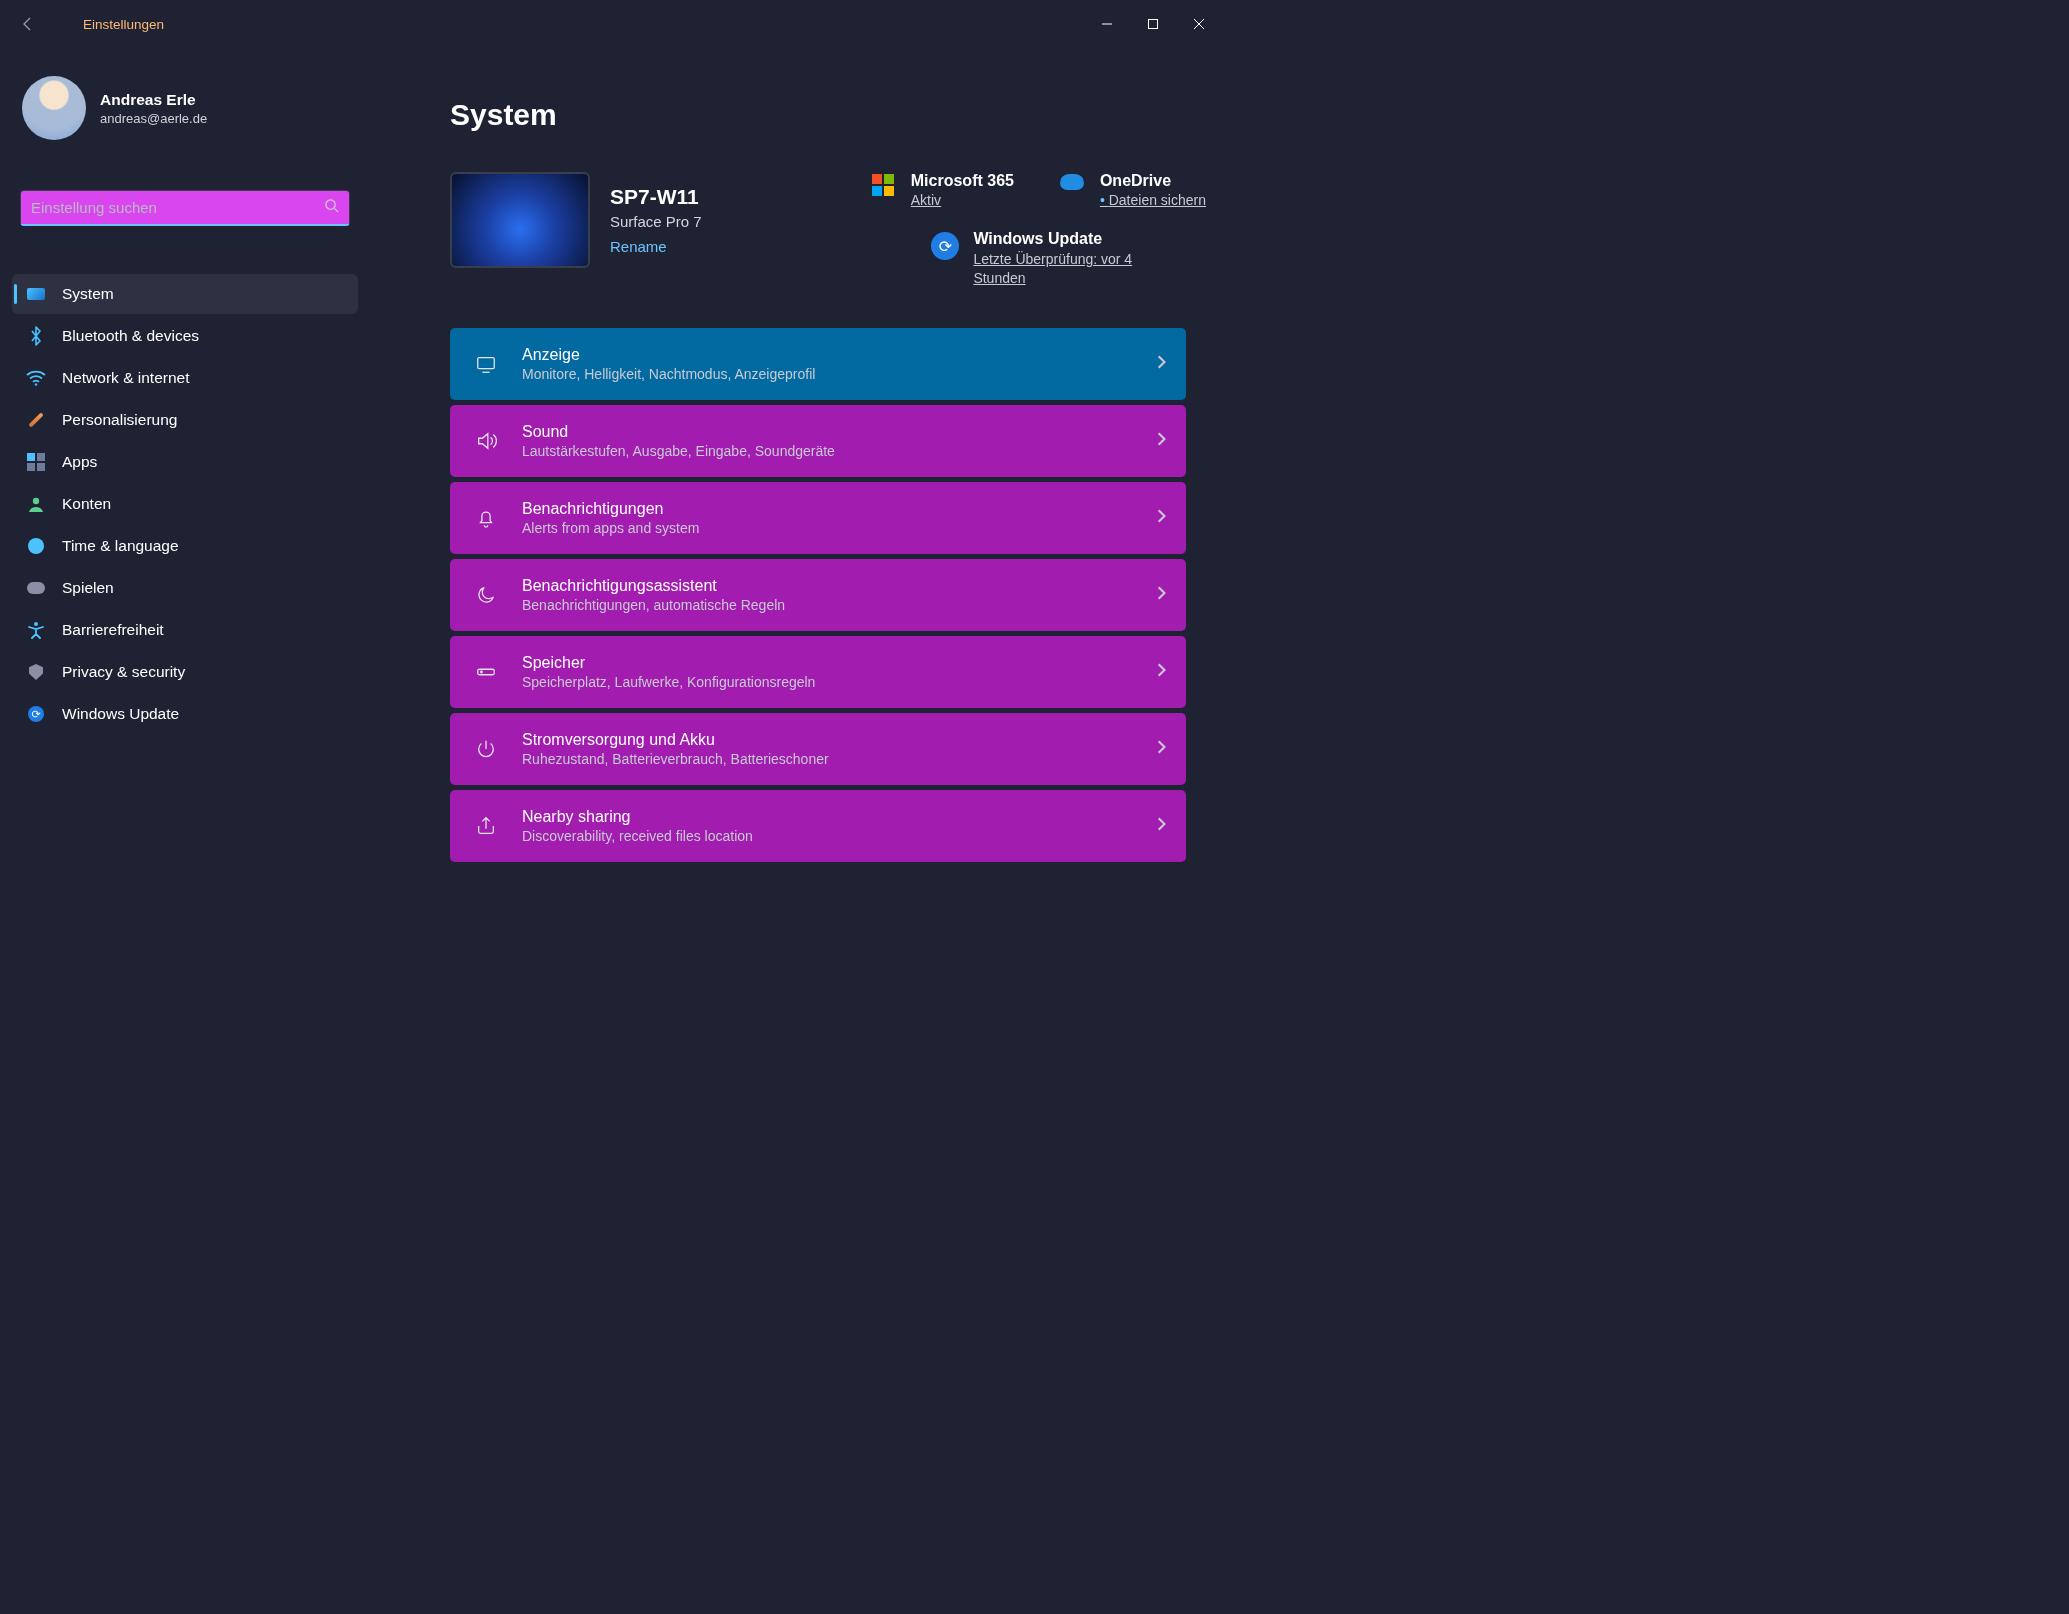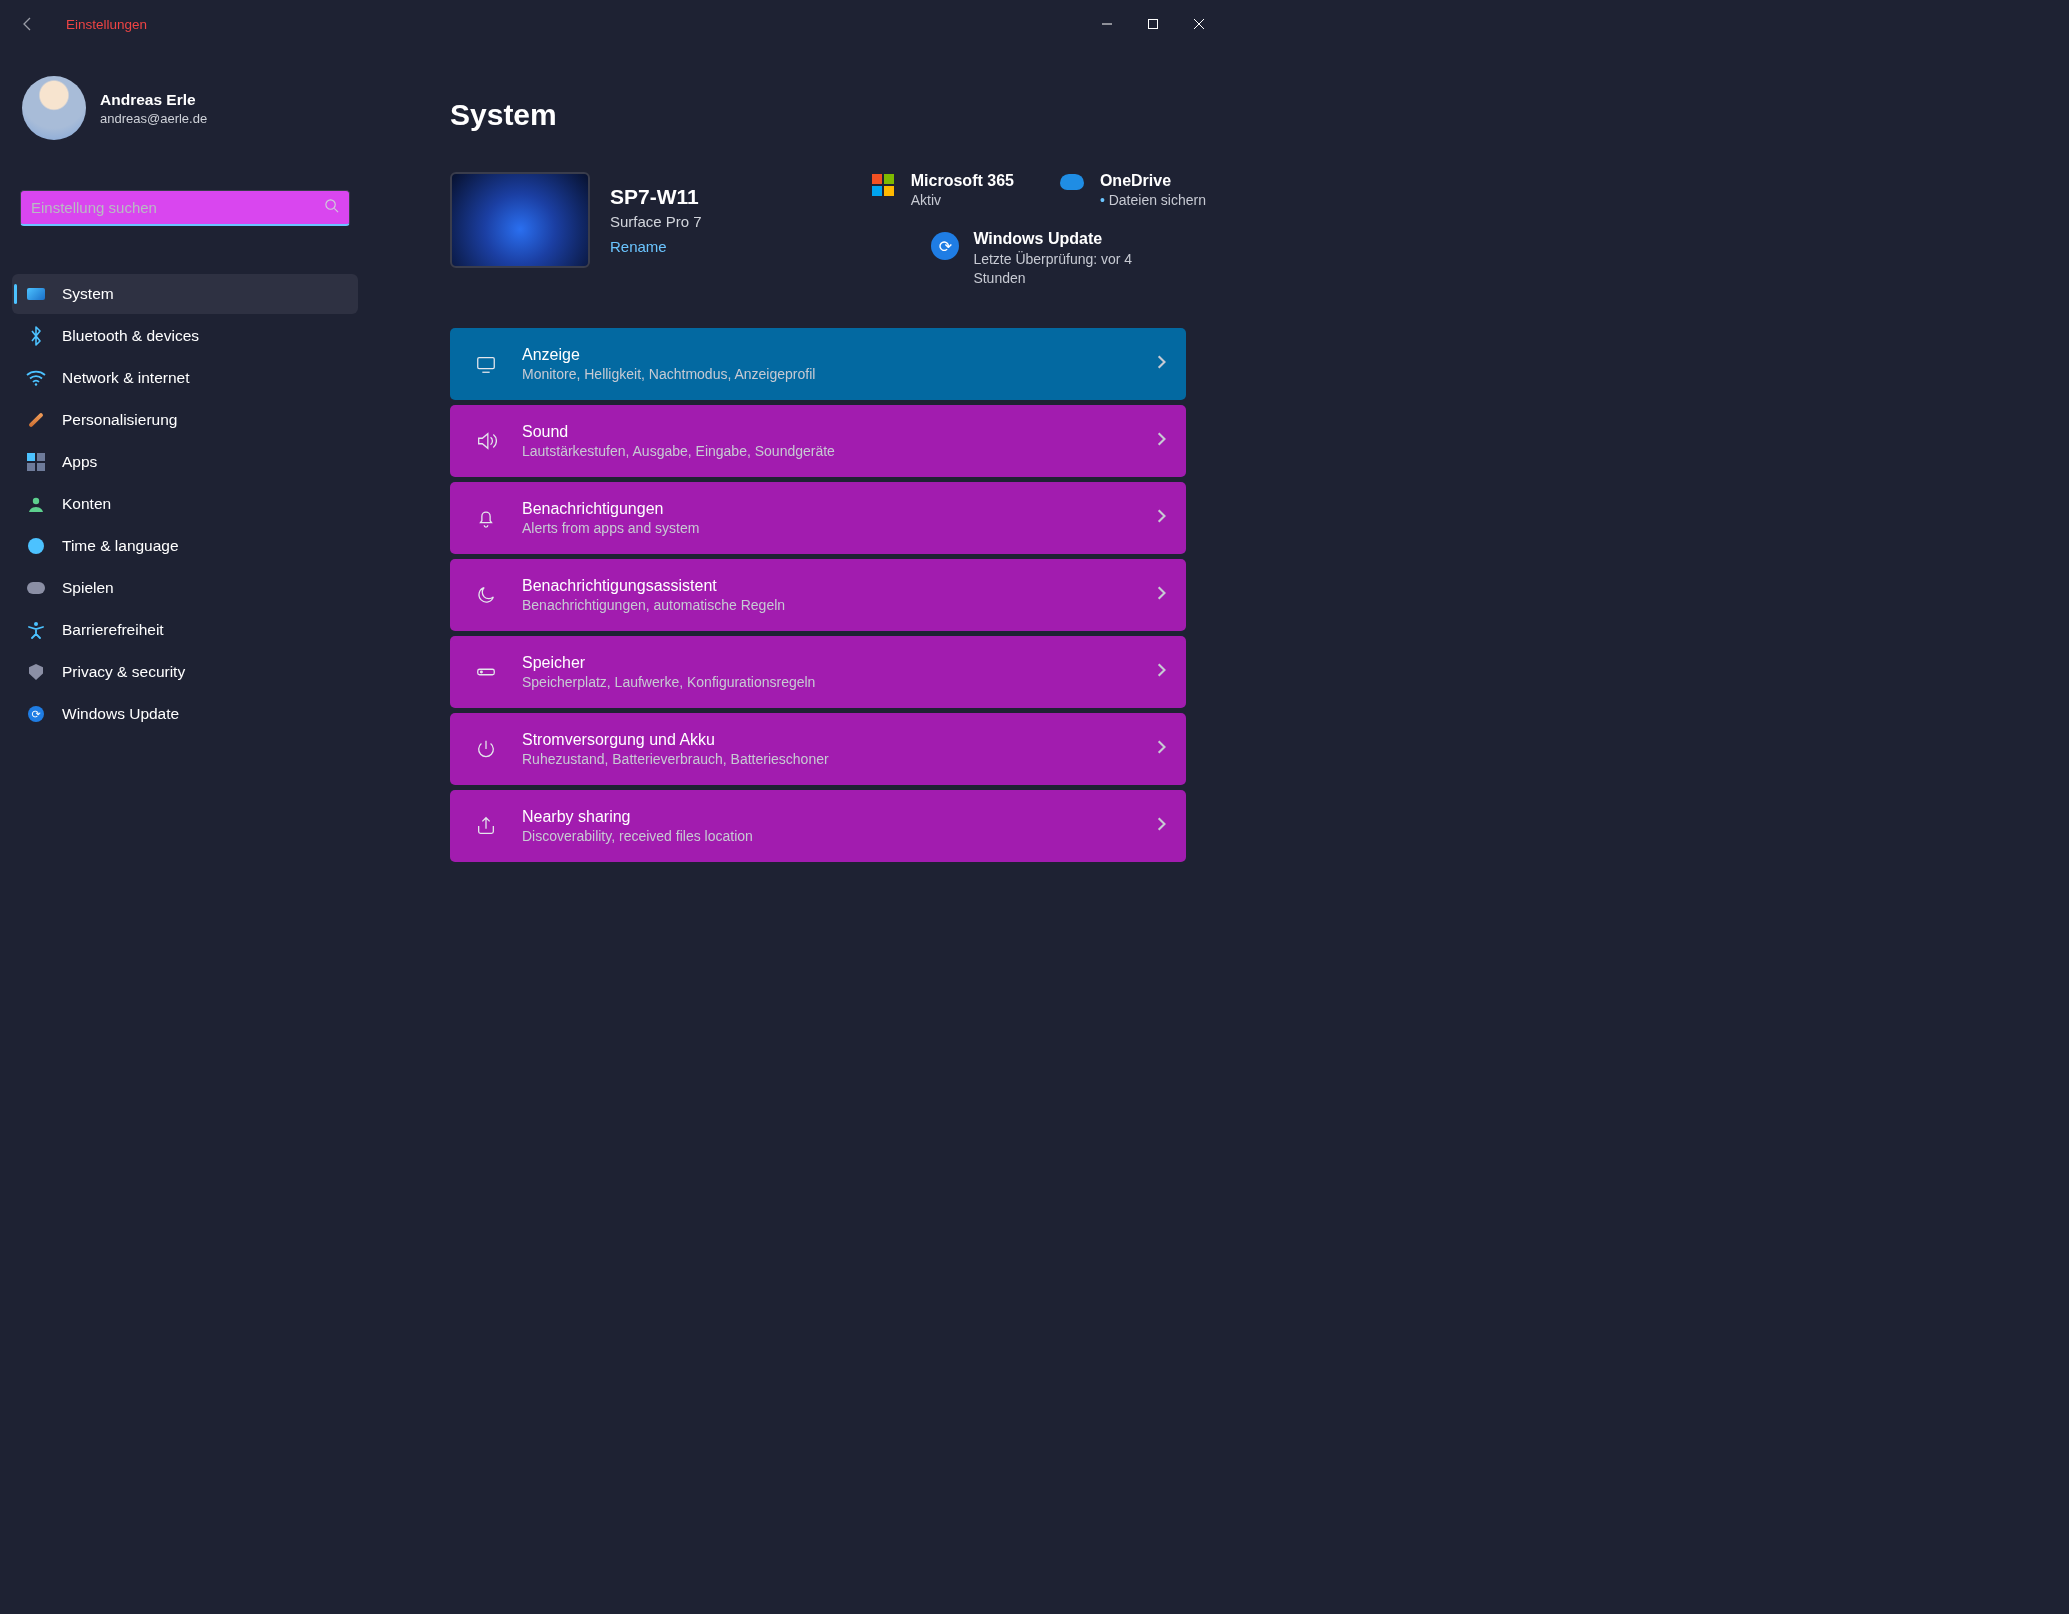--- a/index.html
+++ b/index.html
@@ -25,22 +25,22 @@
     align-items: center;
     padding: 0 4px 0 8px;
   }
   .back-btn {
     width: 40px; height: 40px;
     display: flex; align-items: center; justify-content: center;
     color: #c0c2c9;
   }
   .title-text {
     font-size: 13.5px;
-    margin-left: 18px;
-    color: #ef4444;
+    margin-left: 35px;
+    color: #fdba74;
   }
   .win-controls {
     margin-left: auto;
     display: flex;
   }
   .win-btn {
     width: 46px; height: 32px;
     display: flex; align-items: center; justify-content: center;
     color: #ffffff;
   }
@@ -159,21 +159,21 @@
   }
   .status-row1 { display:flex; gap:44px; }
   .status-card { display:flex; gap:14px; align-items:flex-start; }
   .status-card .sc-icon { width:28px; display:flex; align-items:center; justify-content:center; margin-top:2px;}
   .ms365 { display:grid; grid-template-columns:10px 10px; grid-template-rows:10px 10px; gap:2px;}
   .ms365 span:nth-child(1){background:#f25022;} .ms365 span:nth-child(2){background:#7fba00;}
   .ms365 span:nth-child(3){background:#00a4ef;} .ms365 span:nth-child(4){background:#ffb900;}
   .onedrive-ico { width:24px; height:16px; background:#1f8de4; border-radius:10px 10px 8px 8px;}
   .update-ico { width:28px;height:28px;border-radius:50%;background:#1f7de4;display:flex;align-items:center;justify-content:center;color:#fff;font-size:16px;}
   .sc-title { font-size:16px; font-weight:600;}
-  .sc-sub { font-size:14px; color:#c7cad3; margin-top:2px;}
+  .sc-sub { font-size:14px; color:#c7cad3; margin-top:2px;text-decoration:underline;}
   .sc-sub .dot-link::before { content:"• "; color:#6bc5ff; }
   .status-wu .sc-sub { max-width:170px; line-height:1.35;}
 
   
   .settings-list { display:flex; flex-direction:column; gap:5px; padding-right:20px;}
   .setting-row {
     background:#a21caf;
     border-radius:5px;
     min-height:72px;
     display:flex; align-items:center;

